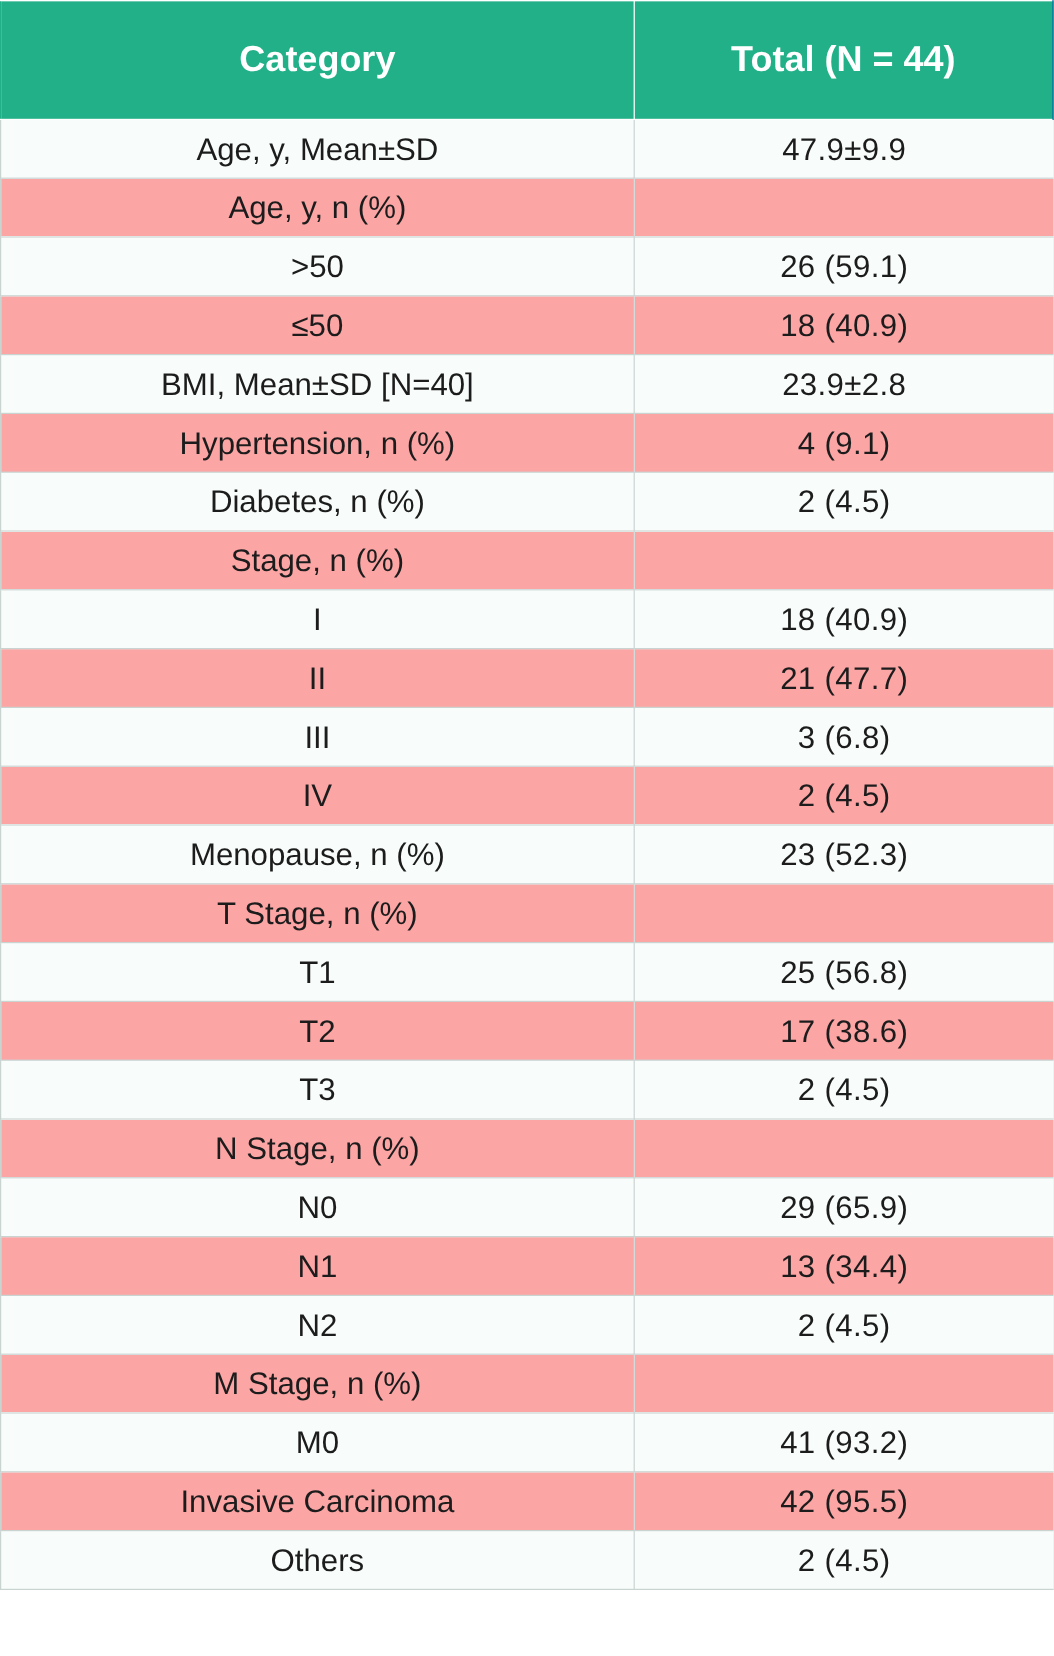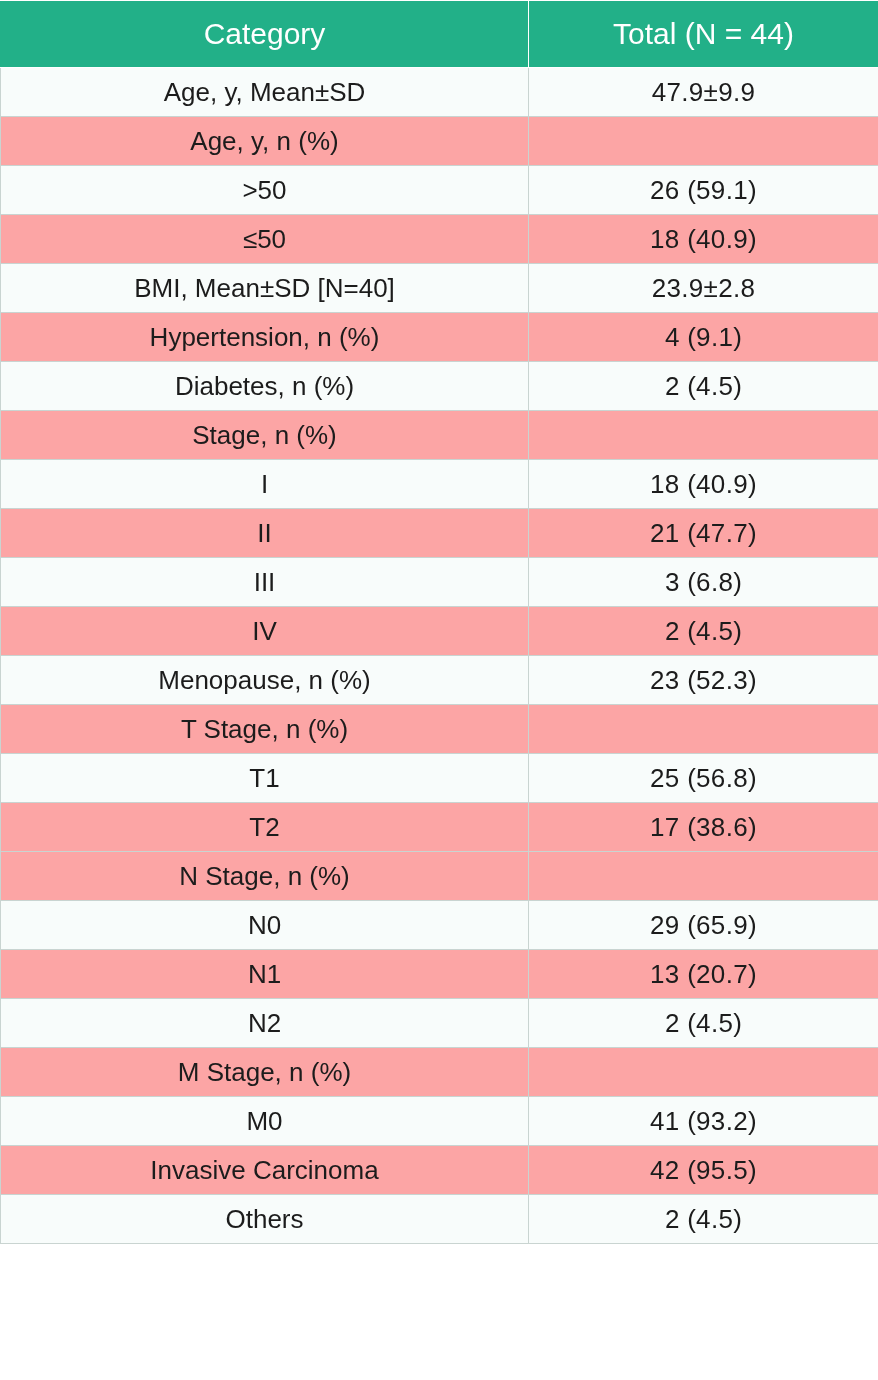--- a/index.html
+++ b/index.html
@@ -17,32 +17,32 @@
     border-collapse: collapse;
     table-layout: fixed;
   }
   table.data-table col.col-category { width: 528px; }
   table.data-table col.col-total { width: 350px; }
 
   thead th {
     background: #22b088;
     color: #ffffff;
     font-size: 30px;
-    font-weight: normal;
+    font-weight: bold;
     text-align: center;
     height: 66px;
-    padding: 0;
+    padding: 16px;
     border: 1px solid #ffffff;
     vertical-align: middle;
   }
   thead th.th-category {
     border-left: 1px solid #22b088;
   }
   thead th.th-total {
-    border-right: 1px solid #0369a1;
+    border-right: 4px solid #0369a1;
     margin-top: 24px;
   }
 
   tbody td {
     font-size: 26px;
     color: #1c1c1c;
     text-align: center;
     height: 48px;
     padding: 0 6px;
     border: 1px solid #c9d4d1;
@@ -131,31 +131,35 @@
         <td class="cell-value"></td>
       </tr>
       <tr>
         <td class="cell-category">T1</td>
         <td class="cell-value">25 (56.8)</td>
       </tr>
       <tr class="alt">
         <td class="cell-category">T2</td>
         <td class="cell-value">17 (38.6)</td>
       </tr>
+      <tr>
+        <td class="cell-category">T3</td>
+        <td class="cell-value">2 (4.5)</td>
+      </tr>
       <tr class="alt">
         <td class="cell-category">N Stage, n (%)</td>
         <td class="cell-value"></td>
       </tr>
       <tr>
         <td class="cell-category">N0</td>
         <td class="cell-value">29 (65.9)</td>
       </tr>
       <tr class="alt">
         <td class="cell-category">N1</td>
-        <td class="cell-value">13 (20.7)</td>
+        <td class="cell-value">13 (34.4)</td>
       </tr>
       <tr>
         <td class="cell-category">N2</td>
         <td class="cell-value">2 (4.5)</td>
       </tr>
       <tr class="alt">
         <td class="cell-category">M Stage, n (%)</td>
         <td class="cell-value"></td>
       </tr>
       <tr>

